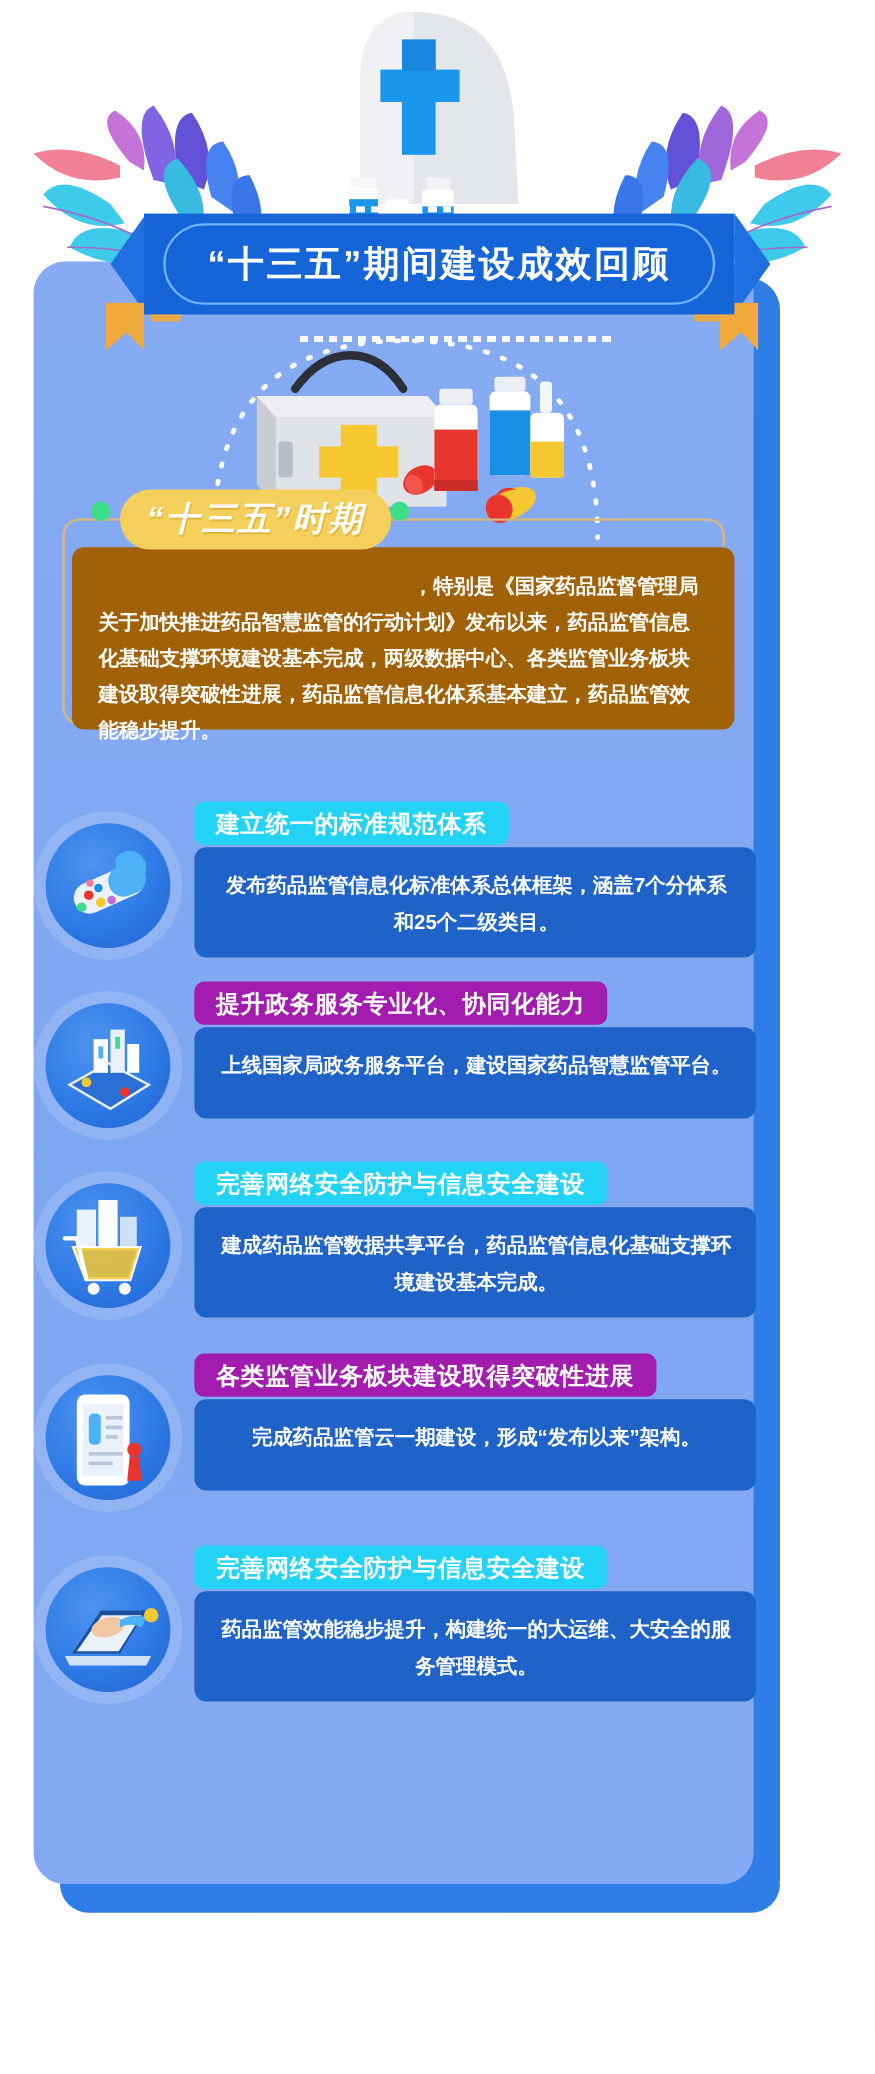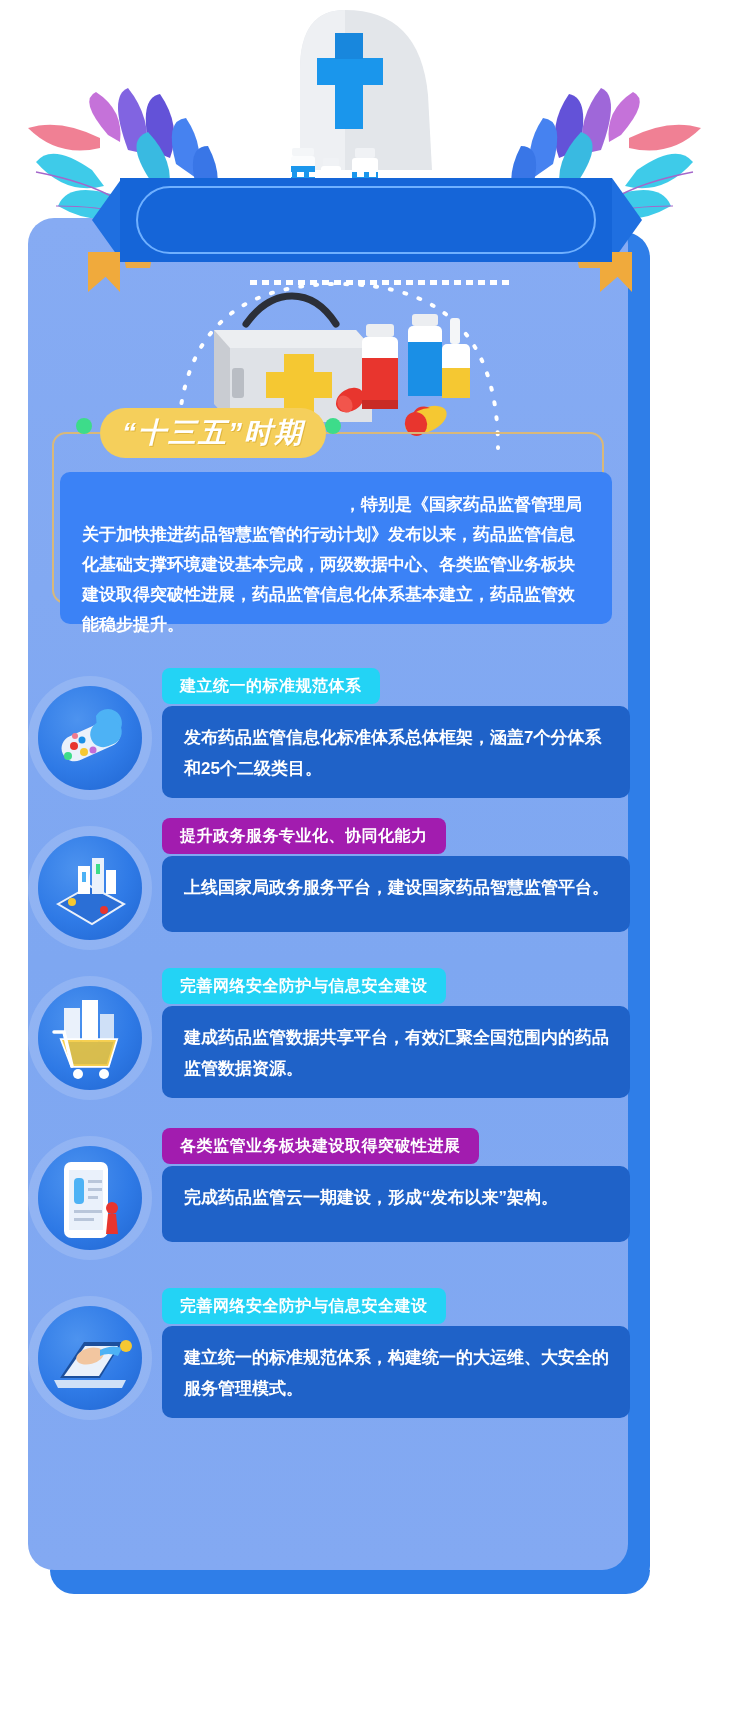--- a/index.html
+++ b/index.html
@@ -128,23 +128,23 @@
   
   .intro-outline {
     position: absolute;
     left: 52px; top: 432px;
     width: 552px; height: 172px;
     border: 2px solid #d8b87a;
     border-radius: 14px;
   }
   .intro-card {
     position: absolute;
-    left: 60px; top: 472px;
+    left: 60px; top: 456px;
     width: 552px; height: 152px;
-    background: #3b82f6;
+    background: #a16207;
     border-radius: 10px;
     padding: 18px 22px 0 22px;
   }
   .intro-text {
     color: #ffffff;
     font-size: 17px;
     font-weight: bold;
     line-height: 30px;
     text-indent: 0;
   }
@@ -203,39 +203,40 @@
   }
   .item-head {
     position: absolute;
     left: 132px; top: 0;
     height: 36px;
     padding: 0 18px;
     border-radius: 8px;
     display: flex;
     align-items: center;
     color: #ffffff;
-    font-size: 16px;
+    font-size: 20px;
     font-weight: bold;
     letter-spacing: 0.5px;
     white-space: nowrap;
   }
   .head-cyan { background: #23d3f5; }
   .head-green { background: #a21caf; }
   .item-body {
     position: absolute;
     left: 132px; top: 38px;
     width: 468px;
     min-height: 76px;
     background: #1f62c8;
     border-radius: 10px;
     padding: 16px 20px 14px 22px;
     color: #ffffff;
     font-size: 17px;
     font-weight: bold;
     line-height: 31px;
+    text-align: center;
   }
 
   
   .bottom-bar {
     position: absolute;
     left: 50px; top: 1570px;
     width: 600px; height: 24px;
     background: #2f7ee8;
     border-radius: 0 0 26px 26px;
   }
@@ -309,20 +310,21 @@
   </div>
 
   <div class="banner-wrap">
     <div class="dots-top"></div>
     <div class="ribbon-l"></div>
     <div class="ribbon-r"></div>
     <div class="ribbon-tail-l"></div>
     <div class="ribbon-tail-r"></div>
     <div class="banner"></div>
     <div class="banner-inner"></div>
+    <div class="banner-title">“十三五”期间建设成效回顾</div>
     <div class="dots-bottom"></div>
   </div>
 
   <div class="arc-dots">
     <svg width="360" height="180" viewBox="0 0 360 180">
       <path d="M20 178 Q20 14 180 14 Q340 14 340 178" fill="none" stroke="#ffffff" stroke-width="4" stroke-linecap="round" stroke-dasharray="2 13"></path>
     </svg>
   </div>
 
   <div class="illus">
@@ -424,21 +426,21 @@
         <rect x="44" y="14" width="16" height="42" fill="#ffffff"></rect>
         <rect x="62" y="28" width="14" height="28" fill="#cfe0f7"></rect>
         <path d="M24 54 L78 54 L70 80 L34 80 Z" fill="none" stroke="#ffffff" stroke-width="3.5"></path>
         <path d="M24 54 L78 54 L70 80 L34 80 Z" fill="#f5c832" opacity="0.85"></path>
         <path d="M16 46 L26 46 L34 80" fill="none" stroke="#ffffff" stroke-width="3.5" stroke-linecap="round"></path>
         <circle cx="40" cy="88" r="5" fill="#ffffff"></circle>
         <circle cx="66" cy="88" r="5" fill="#ffffff"></circle>
       </svg>
     </div>
     <div class="item-head head-cyan">完善网络安全防护与信息安全建设</div>
-    <div class="item-body">建成药品监管数据共享平台，有效汇聚全国范围内的药品监管数据资源。</div>
+    <div class="item-body">建成药品监管数据共享平台，药品监管信息化基础支撑环境建设基本完成。</div>
   </div>
 
   <div class="item" style="top:1128px;">
     <div class="item-icon">
       <svg width="104" height="104" viewBox="0 0 104 104">
         <rect x="26" y="16" width="44" height="76" rx="7" fill="#ffffff"></rect>
         <rect x="31" y="24" width="34" height="60" fill="#eaf1fb"></rect>
         <rect x="36" y="32" width="10" height="26" rx="4" fill="#4db2f5"></rect>
         <rect x="50" y="34" width="14" height="3" fill="#b9c6da"></rect>
         <rect x="50" y="42" width="14" height="3" fill="#b9c6da"></rect>
@@ -458,17 +460,17 @@
       <svg width="104" height="104" viewBox="0 0 104 104">
         <path d="M22 72 L46 36 L84 36 L62 72 Z" fill="#1c4f9c"></path>
         <path d="M26 70 L47 40 L80 40 L61 70 Z" fill="#eaf1fb"></path>
         <path d="M16 74 L88 74 L84 82 L20 82 Z" fill="#cfe0f7"></path>
         <ellipse cx="52" cy="50" rx="14" ry="8" transform="rotate(-14 52 50)" fill="#f2c6a0"></ellipse>
         <path d="M62 44 Q74 38 84 42 L80 50 Q70 46 62 50 Z" fill="#4db2f5"></path>
         <circle cx="88" cy="40" r="6" fill="#f5c832"></circle>
       </svg>
     </div>
     <div class="item-head head-cyan">完善网络安全防护与信息安全建设</div>
-    <div class="item-body">建立统一的标准规范体系，构建统一的大运维、大安全的服务管理模式。</div>
+    <div class="item-body">药品监管效能稳步提升，构建统一的大运维、大安全的服务管理模式。</div>
   </div>
 
   <div class="bottom-bar"></div>
 </div>
 
 </body></html>

